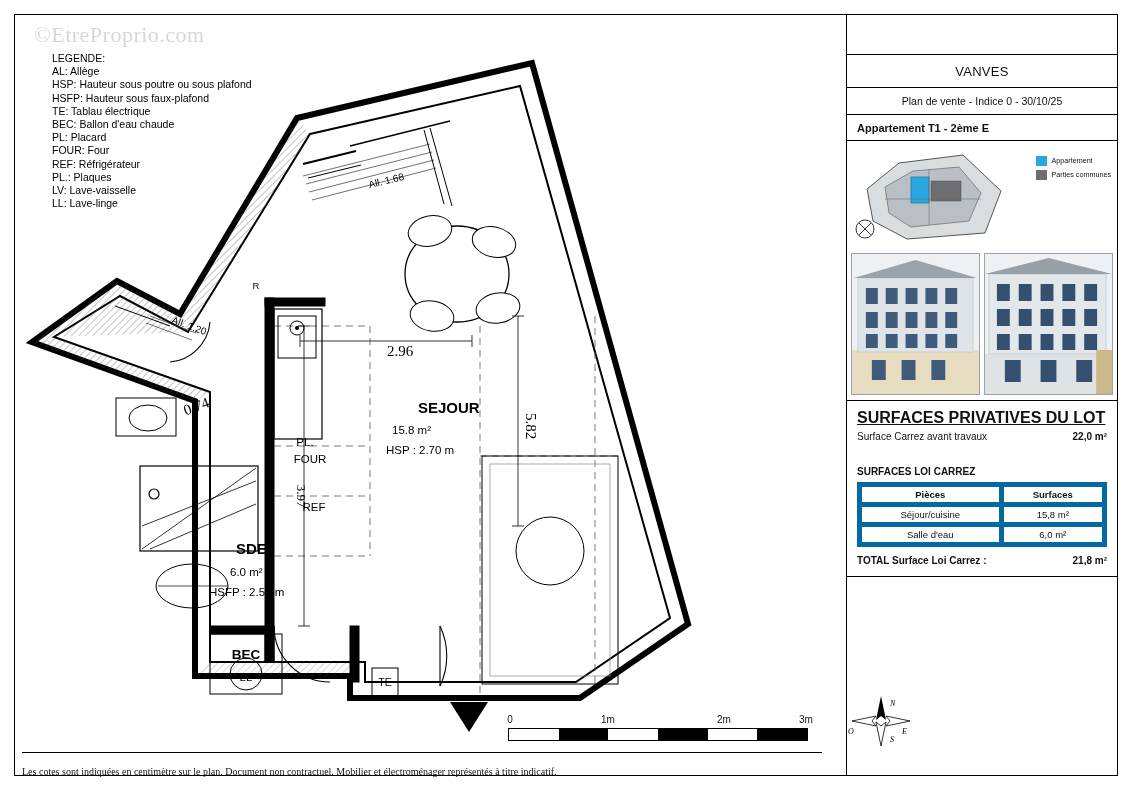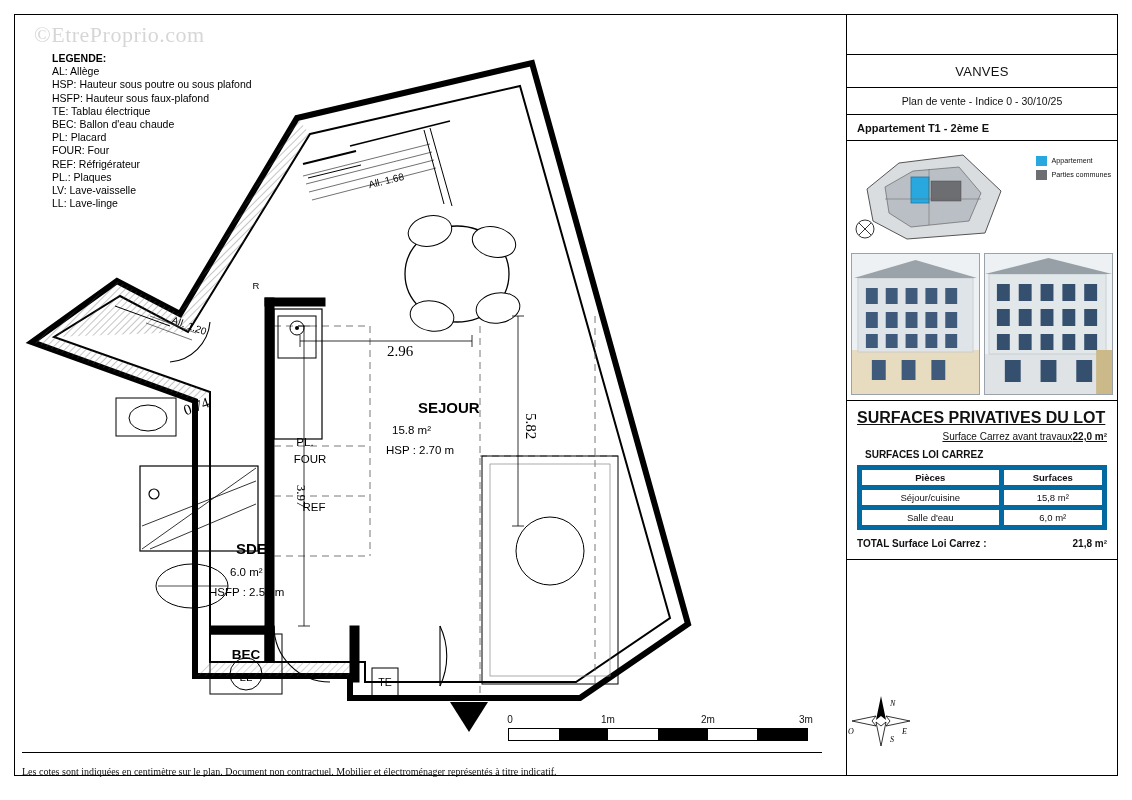--- a/index.html
+++ b/index.html
@@ -23,21 +23,21 @@
     font-family:"Liberation Serif", serif;
     font-size:22px;color:rgba(120,120,120,0.30);
     letter-spacing:0.5px;
     user-select:none;
   }
   
   .legend{
     position:absolute;left:52px;top:52px;
     font-size:10.5px;line-height:13.2px;color:#000;
   }
-  .legend .ttl{font-weight:700;}
+  .legend .ttl{font-weight:400;}
   
   .plan{
     position:absolute;left:20px;top:26px;width:820px;height:720px;
   }
   .plan svg{display:block;}
   
   .rpanel{
     position:absolute;left:846px;top:15px;width:271px;height:760px;
     border-left:1.5px solid #000;
     box-sizing:border-box;
@@ -54,22 +54,22 @@
   .keyplan{position:absolute;left:8px;top:6px;width:160px;height:100px;}
   .legend-sq{position:absolute;right:6px;top:14px;font-size:7.2px;line-height:11px;}
   .legend-sq div{display:flex;align-items:center;margin-bottom:3px;}
   .legend-sq i{width:11px;height:10px;display:inline-block;margin-right:4px;}
   .facades{position:absolute;left:4px;top:112px;width:262px;height:142px;display:flex;gap:4px;}
   .facade{flex:1;border:1px solid #9aa3ab;background:#eceff1;position:relative;overflow:hidden;}
   .r-tabttl{height:30px;display:flex;align-items:center;justify-content:center;
             font-size:10.5px;font-weight:bold;}
   .r-surf{padding:8px 10px 10px 10px;font-size:10px;}
   .r-surf .h1{font-weight:bold;text-decoration:underline;margin-bottom:4px;font-size:16px;}
-  .r-surf .row{display:flex;justify-content:flex-end;margin-bottom:7px;text-decoration:underline;}
-  .r-surf .h2{font-weight:bold;margin:2px 0 5px 8px;font-size:10px;}
+  .r-surf .row{display:flex;justify-content:space-between;margin-bottom:24px;}
+  .r-surf .h2{font-weight:bold;margin:2px 0 5px 0;font-size:10px;}
   table.surf{border-collapse:collapse;width:100%;font-size:9.5px;}
   table.surf th,table.surf td{border:5px solid #0369a1;padding:2px 4px;text-align:center;}
   table.surf th{font-weight:bold;}
   .total{display:flex;justify-content:space-between;margin-top:8px;font-weight:bold;font-size:10px;}
   .r-note{position:absolute;left:0;bottom:0;width:100%;height:44px;
           border-top:1.2px solid #000;box-sizing:border-box;
           font-size:7.4px;line-height:10px;padding:6px 7px;}
   
   .bottom-note{
     position:absolute;left:22px;bottom:20px;width:800px;height:28px;
@@ -263,21 +263,21 @@
       <text x="236" y="263" font-family="Liberation Sans, sans-serif" font-size="9.5" text-anchor="middle" fill="#000">R</text>
 
       <polygon points="430,676 468,676 449,706" fill="#000"></polygon>
     </svg>
   </div>
 
   <div class="scalebar">
     <div class="labels">
       <span style="left:2px">0</span>
       <span style="left:100px">1m</span>
-      <span style="left:200px">2m</span>
+      <span style="left:216px">2m</span>
       <span style="left:298px">3m</span>
     </div>
     <div class="bar">
       <i style="background:#fff"></i>
         <i style="background:#000"></i>
       <i style="background:#fff"></i>
         <i style="background:#000"></i>
       <i style="background:#fff"></i>
         <i style="background:#000"></i>
     </div>

